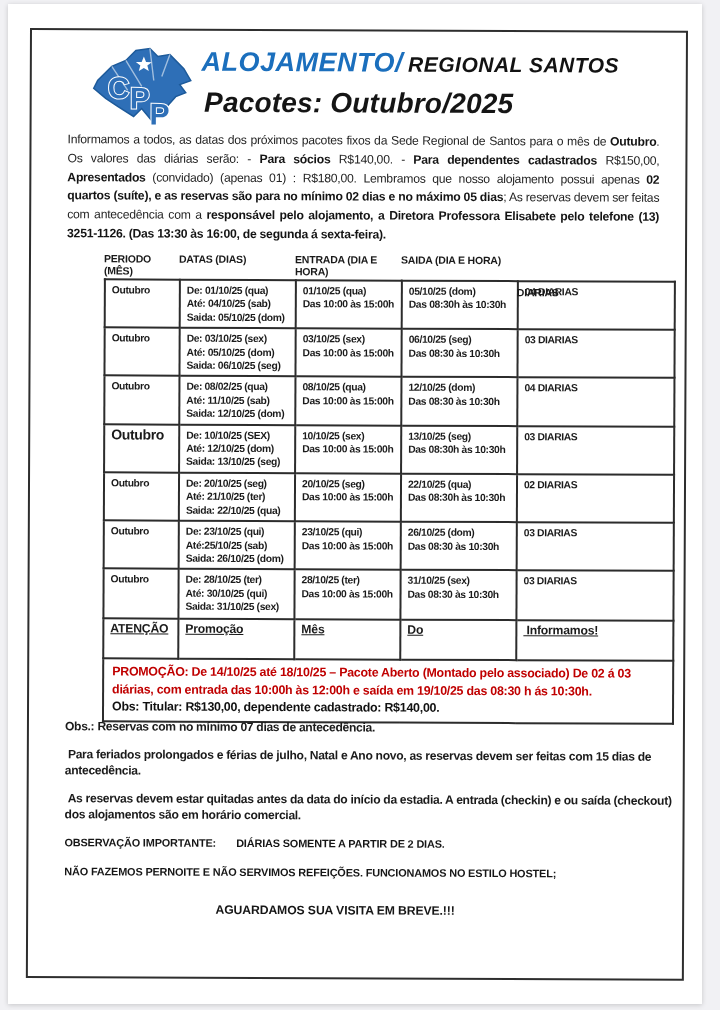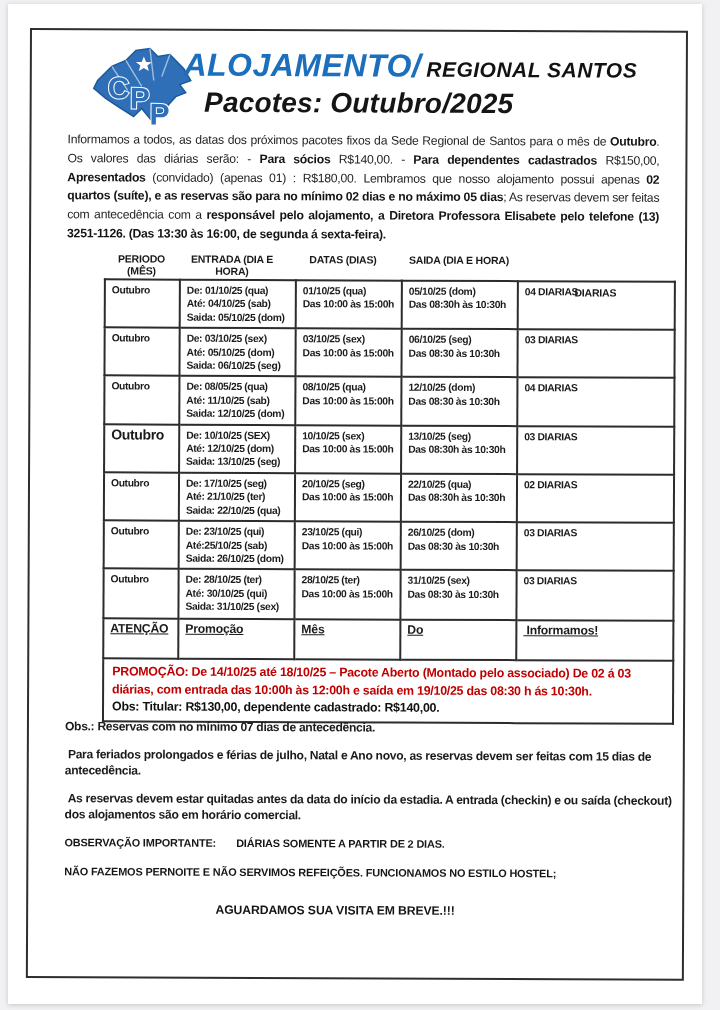--- a/index.html
+++ b/index.html
@@ -18,36 +18,36 @@
     position:absolute;left:22px;top:24px;width:654px;height:946px;
     border:2px solid #2e2e2e;
     transform:rotate(0.25deg);
     transform-origin:top left;
   }
   .logo{position:absolute;left:60px;top:16px;width:104px;height:86px;}
   .title-line{
     position:absolute;left:0;right:0;top:16px;text-align:center;padding-left:92px;
     white-space:nowrap;
   }
-  .t-blue{font-size:32px;font-weight:bold;font-style:italic;letter-spacing:0.5px;color:#1b6fbd;margin-left:11px;}
+  .t-blue{font-size:27px;font-weight:bold;font-style:italic;letter-spacing:0.5px;color:#1b6fbd;margin-left:11px;}
   .t-black{font-size:21px;font-weight:bold;font-style:italic;letter-spacing:0.5px;color:#121212;margin-left:5px;}
   .subtitle{
     position:absolute;left:0;right:0;top:56px;text-align:center;
     font-size:28px;font-weight:bold;font-style:italic;color:#151515;letter-spacing:0.2px;
   }
   .intro{
     position:absolute;left:36px;top:100px;width:592px;margin:0;
     font-size:12.2px;line-height:18.8px;text-align:justify;
     letter-spacing:-0.25px;color:#242424;
   }
   .intro b{color:#141414;}
   .table-wrap{position:absolute;left:73px;top:218px;width:574px;}
   .thead-row{display:flex;height:30px;}
   .th{
-    font-size:10.5px;font-weight:bold;text-align:center;letter-spacing:-0.2px;
+    font-size:10.5px;font-weight:bold;letter-spacing:-0.2px;
     padding-top:4px;color:#1a1a1a;
   }
   table.grid{
     border-collapse:collapse;table-layout:fixed;width:572px;
     border:2px solid #2c2c2c;
   }
   table.grid td{
     border:2px solid #2c2c2c;vertical-align:top;
     padding:3px 3px 3px 6px;
     font-weight:bold;font-size:10.3px;line-height:13.4px;
@@ -99,22 +99,22 @@
       <span class="t-blue" style="color: rgb(27, 111, 189);">ALOJAMENTO/</span><span class="t-black">REGIONAL SANTOS</span>
     </div>
 
     <div class="subtitle">Pacotes: Outubro/2025</div>
 
     <p class="intro"><span>Informamos a todos, as datas dos próximos pacotes fixos da Sede Regional de Santos para o mês de </span><b>Outubro</b><span>. Os valores das diárias serão: - </span><b>Para sócios</b><span> R$140,00. - </span><b>Para dependentes cadastrados</b><span> R$150,00, </span><b>Apresentados</b><span> (convidado) (apenas 01) : R$180,00.  Lembramos que nosso alojamento possui apenas </span><b>02 quartos (suíte), e as reservas são para no mínimo 02 dias e no máximo 05 dias</b><span>; As reservas devem ser feitas com antecedência com a </span><b>responsável pelo alojamento, a Diretora Professora Elisabete pelo telefone (13) 3251-1126. (Das 13:30 às 16:00, de segunda á sexta-feira).</b></p>
 
     <div class="table-wrap">
       <div class="thead-row" id="thead-row">
           <div class="th" style="width: 75px;">PERIODO (MÊS)</div>
+          <div class="th" style="width: 116px;">DATAS (DIAS)</div>
           <div class="th" style="width: 106px;">ENTRADA (DIA E HORA)</div>
-          <div class="th" style="width: 116px;">DATAS (DIAS)</div>
           <div class="th" style="width: 116px;">SAIDA (DIA E HORA)</div>
           <div class="th" style="width: 157px; margin-top: 32px;">DIARIAS</div>
         </div>
       <table class="grid">
         <colgroup>
           <col style="width:75px">
             <col style="width:116px">
             <col style="width:106px">
             <col style="width:116px">
             <col style="width:157px">
@@ -150,21 +150,21 @@
               </td>
               <td class="td-lines">
                 <div>06/10/25 (seg)</div>
                 <div>Das 08:30 às 10:30h</div>
               </td>
               <td class="td-diarias">03 DIARIAS</td>
             </tr>
             <tr class="data-row">
               <td class="td-periodo">Outubro</td>
               <td class="td-lines">
-                <div>De: 08/05/25 (qua)</div>
+                <div>De: 08/02/25 (qua)</div>
                 <div>Até: 11/10/25 (sab)</div>
                 <div>Saida: 12/10/25 (dom)</div>
               </td>
               <td class="td-lines">
                 <div>08/10/25 (qua)</div>
                 <div>Das 10:00 às 15:00h</div>
               </td>
               <td class="td-lines">
                 <div>12/10/25 (dom)</div>
                 <div>Das 08:30 às 10:30h</div>
@@ -184,21 +184,21 @@
               </td>
               <td class="td-lines">
                 <div>13/10/25 (seg)</div>
                 <div>Das 08:30h às 10:30h</div>
               </td>
               <td class="td-diarias">03 DIARIAS</td>
             </tr>
             <tr class="data-row">
               <td class="td-periodo">Outubro</td>
               <td class="td-lines">
-                <div>De: 17/10/25 (seg)</div>
+                <div>De: 20/10/25 (seg)</div>
                 <div>Até: 21/10/25 (ter)</div>
                 <div>Saida: 22/10/25 (qua)</div>
               </td>
               <td class="td-lines">
                 <div> 20/10/25 (seg)</div>
                 <div>Das 10:00 às 15:00h</div>
               </td>
               <td class="td-lines">
                 <div>22/10/25 (qua)</div>
                 <div>Das 08:30h às 10:30h</div>

